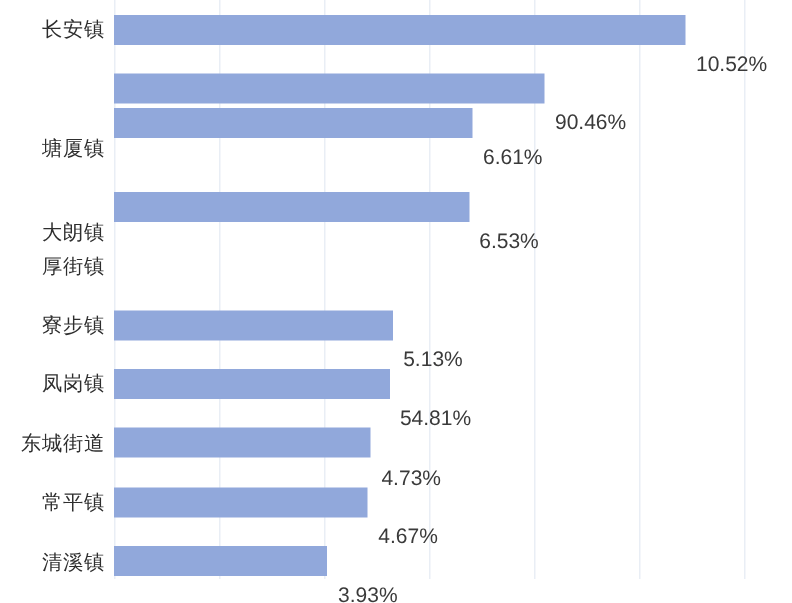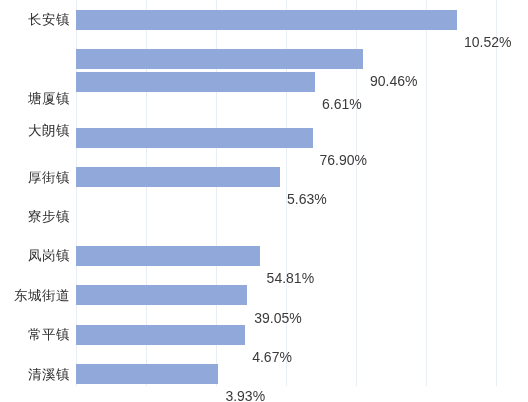--- a/index.html
+++ b/index.html
@@ -80,21 +80,21 @@
   }
 </style>
 </head>
 <body>
 
 <div id="chart-root">
 
   <div id="labels-col">
     <div class="label-cell" style="top:0px">长安镇</div>
     <div class="label-cell" style="top:78.8px">塘厦镇</div>
-    <div class="label-cell" style="top:111px">大朗镇</div>
+    <div class="label-cell" style="top:135px">大朗镇</div>
     <div class="label-cell" style="top:197px">寮步镇</div>
     <div class="label-cell" style="top:157.6px">厚街镇</div>
     <div class="label-cell" style="top:236.4px">凤岗镇</div>
     <div class="label-cell" style="top:275.8px">东城街道</div>
     <div class="label-cell" style="top:315.2px">常平镇</div>
     <div class="label-cell" style="top:354.6px">清溪镇</div>
   </div>
 
   <div id="plot-area">
 
@@ -116,37 +116,37 @@
       <div class="bar-value">90.46%</div>
     </div>
 
     <div class="bar-wrap" style="top:62px">
       <div class="bar" style="width:239px"></div>
       <div class="bar-value">6.61%</div>
     </div>
 
     <div class="bar-wrap" style="top:118.2px">
       <div class="bar" style="width:236.5px"></div>
-      <div class="bar-value">76.90%</div>
+      <div class="bar-value">6.53%</div>
     </div>
 
-    <div class="bar-wrap" style="top:157.6px">
-      <div class="bar" style="width:204px"></div>
-      <div class="bar-value">5.63%</div>
+
+    <div class="bar-wrap" style="top:197px">
+      <div class="bar" style="width:185.8px"></div>
+      <div class="bar-value">5.13%</div>
     </div>
-
 
     <div class="bar-wrap" style="top:236.4px">
       <div class="bar" style="width:183.6px"></div>
       <div class="bar-value">54.81%</div>
     </div>
 
     <div class="bar-wrap" style="top:275.8px">
       <div class="bar" style="width:171.3px"></div>
-      <div class="bar-value">39.05%</div>
+      <div class="bar-value">4.73%</div>
     </div>
 
     <div class="bar-wrap" style="top:315.2px">
       <div class="bar" style="width:169.2px"></div>
       <div class="bar-value">4.67%</div>
     </div>
 
     <div class="bar-wrap" style="top:354.6px">
       <div class="bar" style="width:142.4px"></div>
       <div class="bar-value">3.93%</div>

